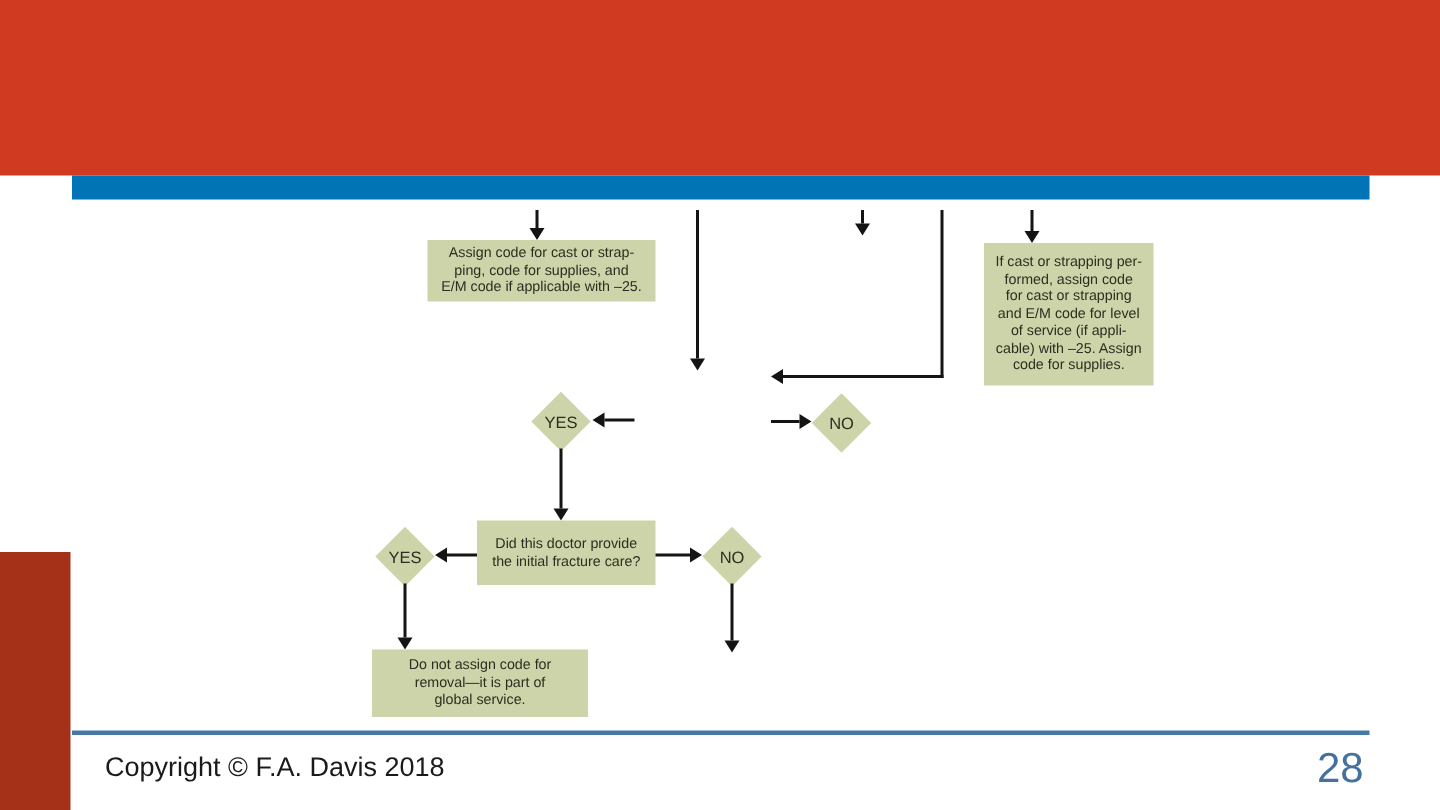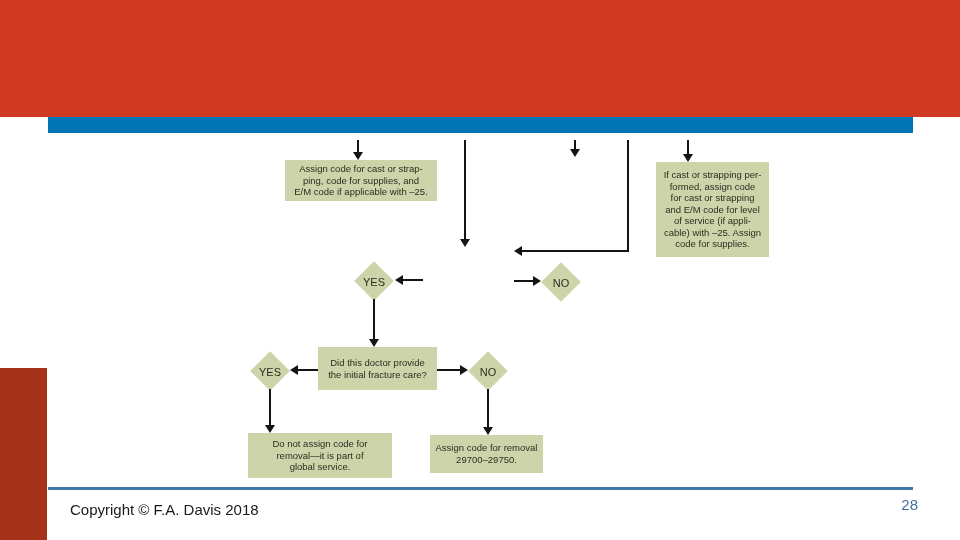--- a/index.html
+++ b/index.html
@@ -31,22 +31,22 @@
   }
   .fc-dlabel{
     position:absolute;width:40px;text-align:center;font-size:11px;color:var(--box-text);
   }
   .fc-line{position:absolute;background:var(--line-black);}
   .arr{position:absolute;width:0;height:0;}
   .arr-down{border-left:5px solid transparent;border-right:5px solid transparent;border-top:8px solid var(--line-black);}
   .arr-left{border-top:5px solid transparent;border-bottom:5px solid transparent;border-right:8px solid var(--line-black);}
   .arr-right{border-top:5px solid transparent;border-bottom:5px solid transparent;border-left:8px solid var(--line-black);}
   .footer-divider{position:absolute;left:48px;top:487px;width:865px;height:3px;background:var(--footer-line-blue);}
-  .copyright{position:absolute;left:70px;top:501px;font-size:15px;color:#1a1a1a;}
-  .page-number{position:absolute;left:878px;top:496px;width:40px;text-align:right;font-size:15px;color:var(--page-number-blue);}
+  .copyright{position:absolute;left:70px;top:501px;font-size:18px;color:#1a1a1a;}
+  .page-number{position:absolute;left:878px;top:496px;width:40px;text-align:left;font-size:28px;color:var(--page-number-blue);}
 </style>
 </head>
 <body>
 
 <div class="slide">
 
   <div class="banner"></div>
   <div class="blue-bar"></div>
   <div class="left-accent"></div>
 
@@ -106,20 +106,18 @@
 
   <div class="fc-line" style="left:269px;top:389px;width:2px;height:36px;"></div>
   <div class="arr arr-down" style="left:265px;top:425px;"></div>
 
   <div class="fc-line" style="left:487px;top:389px;width:2px;height:38px;"></div>
   <div class="arr arr-down" style="left:483px;top:427px;"></div>
 
   <div class="fc-box" style="left:208px;top:433px;width:144px;height:45px;margin-left:40px;">Do not assign code for
 removal—it is part of
 global service.</div>
-  <div class="fc-box" style="left:430px;top:435px;width:113px;height:38px;">Assign code for removal
-29700–29750.</div>
 
   <div class="footer-divider"></div>
   <div class="copyright">Copyright © F.A. Davis 2018</div>
   <div class="page-number">28</div>
 
 </div>
 
 </body></html>

